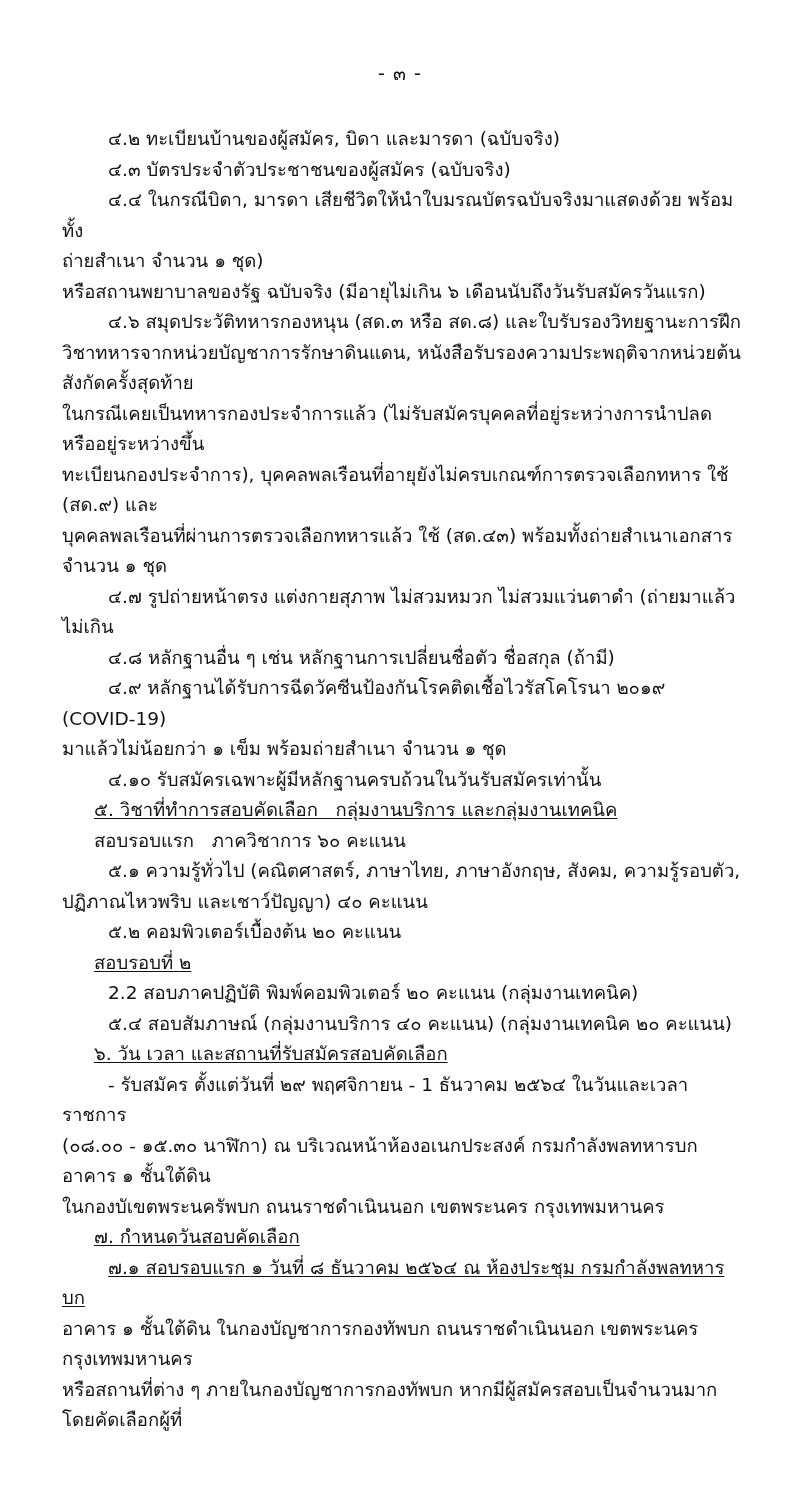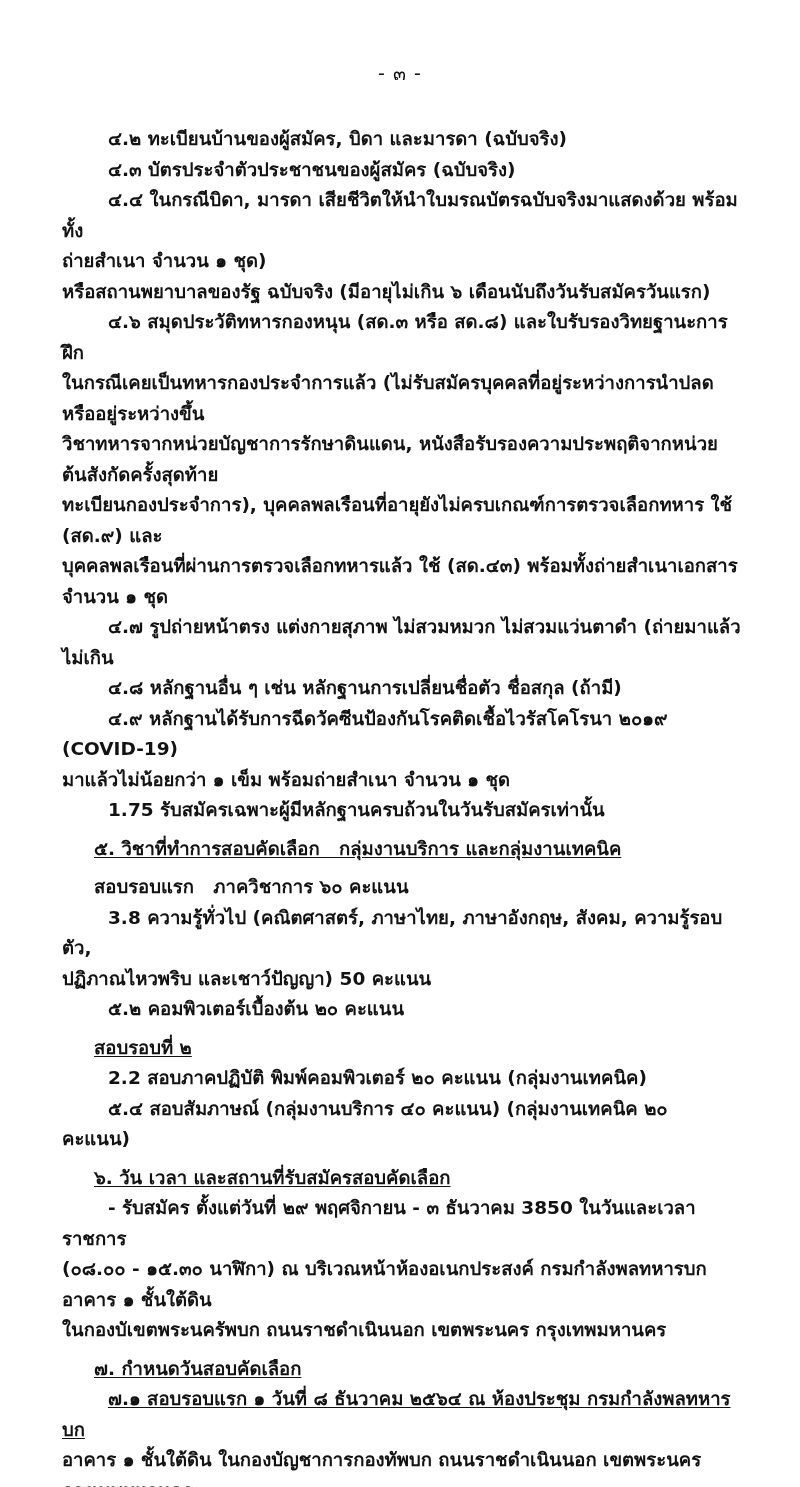--- a/index.html
+++ b/index.html
@@ -39,67 +39,65 @@
     margin-top: 36px;
   }
   p.line {
     margin: 0;
     padding: 0;
     font-size: 18.5px;
     line-height: 30.5px;
     color: #121212;
     white-space: pre-wrap;
     word-break: break-word;
-    font-weight: bold;
   }
   p.indent {
     text-indent: 46px;
   }
   p.indent-small {
     text-indent: 32px;
-    margin-top: 8px;
   }
   .u {
     text-decoration: underline;
     text-underline-offset: 2px;
   }
 </style>
 </head>
 <body>
 
 <div class="page">
 
   <div class="page-number">- ๓ -</div>
 
   <div class="body-text">
     <p class="line indent">๔.๒ ทะเบียนบ้านของผู้สมัคร, บิดา และมารดา (ฉบับจริง)</p>
     <p class="line indent">๔.๓ บัตรประจำตัวประชาชนของผู้สมัคร (ฉบับจริง)</p>
     <p class="line indent">๔.๔ ในกรณีบิดา, มารดา เสียชีวิตให้นำใบมรณบัตรฉบับจริงมาแสดงด้วย พร้อมทั้ง</p>
     <p class="line">ถ่ายสำเนา จำนวน ๑ ชุด)</p>
     <p class="line">หรือสถานพยาบาลของรัฐ ฉบับจริง (มีอายุไม่เกิน ๖ เดือนนับถึงวันรับสมัครวันแรก)</p>
     <p class="line indent">๔.๖ สมุดประวัติทหารกองหนุน (สด.๓ หรือ สด.๘) และใบรับรองวิทยฐานะการฝึก</p>
+    <p class="line">วิชาทหารจากหน่วยบัญชาการรักษาดินแดน, หนังสือรับรองความประพฤติจากหน่วยต้นสังกัดครั้งสุดท้าย</p>
     <p class="line">ในกรณีเคยเป็นทหารกองประจำการแล้ว (ไม่รับสมัครบุคคลที่อยู่ระหว่างการนำปลดหรืออยู่ระหว่างขึ้น</p>
-    <p class="line">วิชาทหารจากหน่วยบัญชาการรักษาดินแดน, หนังสือรับรองความประพฤติจากหน่วยต้นสังกัดครั้งสุดท้าย</p>
     <p class="line">ทะเบียนกองประจำการ), บุคคลพลเรือนที่อายุยังไม่ครบเกณฑ์การตรวจเลือกทหาร ใช้ (สด.๙) และ</p>
     <p class="line">บุคคลพลเรือนที่ผ่านการตรวจเลือกทหารแล้ว ใช้ (สด.๔๓) พร้อมทั้งถ่ายสำเนาเอกสาร จำนวน ๑ ชุด</p>
     <p class="line indent">๔.๗ รูปถ่ายหน้าตรง แต่งกายสุภาพ ไม่สวมหมวก ไม่สวมแว่นตาดำ (ถ่ายมาแล้วไม่เกิน</p>
     <p class="line indent">๔.๘ หลักฐานอื่น ๆ เช่น หลักฐานการเปลี่ยนชื่อตัว ชื่อสกุล (ถ้ามี)</p>
     <p class="line indent">๔.๙ หลักฐานได้รับการฉีดวัคซีนป้องกันโรคติดเชื้อไวรัสโคโรนา ๒๐๑๙ (COVID-19)</p>
     <p class="line">มาแล้วไม่น้อยกว่า ๑ เข็ม พร้อมถ่ายสำเนา จำนวน ๑ ชุด</p>
-    <p class="line indent">1.75 รับสมัครเฉพาะผู้มีหลักฐานครบถ้วนในวันรับสมัครเท่านั้น</p>
+    <p class="line indent">๔.๑๐ รับสมัครเฉพาะผู้มีหลักฐานครบถ้วนในวันรับสมัครเท่านั้น</p>
     <p class="line indent-small u">๕. วิชาที่ทำการสอบคัดเลือก   กลุ่มงานบริการ และกลุ่มงานเทคนิค</p>
     <p class="line indent-small">สอบรอบแรก   ภาควิชาการ ๖๐ คะแนน</p>
-    <p class="line indent">3.8 ความรู้ทั่วไป (คณิตศาสตร์, ภาษาไทย, ภาษาอังกฤษ, สังคม, ความรู้รอบตัว,</p>
-    <p class="line">ปฏิภาณไหวพริบ และเชาว์ปัญญา) 50 คะแนน</p>
+    <p class="line indent">๕.๑ ความรู้ทั่วไป (คณิตศาสตร์, ภาษาไทย, ภาษาอังกฤษ, สังคม, ความรู้รอบตัว,</p>
+    <p class="line">ปฏิภาณไหวพริบ และเชาว์ปัญญา) ๔๐ คะแนน</p>
     <p class="line indent">๕.๒ คอมพิวเตอร์เบื้องต้น ๒๐ คะแนน</p>
     <p class="line indent-small u">สอบรอบที่ ๒</p>
     <p class="line indent">2.2 สอบภาคปฏิบัติ พิมพ์คอมพิวเตอร์ ๒๐ คะแนน (กลุ่มงานเทคนิค)</p>
     <p class="line indent">๕.๔ สอบสัมภาษณ์ (กลุ่มงานบริการ ๔๐ คะแนน) (กลุ่มงานเทคนิค ๒๐ คะแนน)</p>
     <p class="line indent-small u">๖. วัน เวลา และสถานที่รับสมัครสอบคัดเลือก</p>
-    <p class="line indent">- รับสมัคร ตั้งแต่วันที่ ๒๙ พฤศจิกายน - ๓ ธันวาคม 3850 ในวันและเวลาราชการ</p>
+    <p class="line indent">- รับสมัคร ตั้งแต่วันที่ ๒๙ พฤศจิกายน - 1 ธันวาคม ๒๕๖๔ ในวันและเวลาราชการ</p>
     <p class="line">(๐๘.๐๐ - ๑๕.๓๐ นาฬิกา) ณ บริเวณหน้าห้องอเนกประสงค์ กรมกำลังพลทหารบก อาคาร ๑ ชั้นใต้ดิน</p>
     <p class="line">ในกองบัเขตพระนครัพบก ถนนราชดำเนินนอก เขตพระนคร กรุงเทพมหานคร</p>
     <p class="line indent-small u">๗. กำหนดวันสอบคัดเลือก</p>
     <p class="line indent u">๗.๑ สอบรอบแรก ๑ วันที่ ๘ ธันวาคม ๒๕๖๔ ณ ห้องประชุม กรมกำลังพลทหารบก</p>
     <p class="line">อาคาร ๑ ชั้นใต้ดิน ในกองบัญชาการกองทัพบก ถนนราชดำเนินนอก เขตพระนคร กรุงเทพมหานคร</p>
     <p class="line">หรือสถานที่ต่าง ๆ ภายในกองบัญชาการกองทัพบก หากมีผู้สมัครสอบเป็นจำนวนมาก โดยคัดเลือกผู้ที่</p>
 
   </div>
 
 </div>

